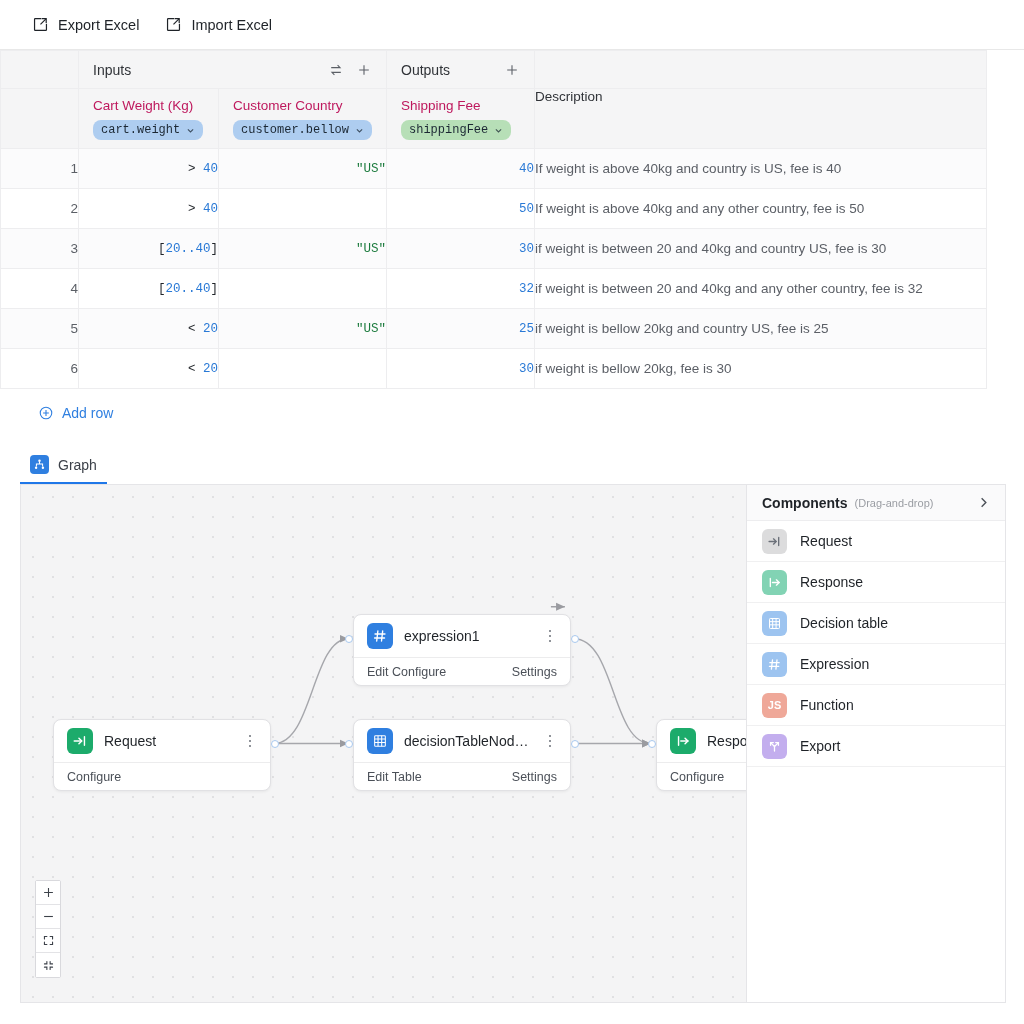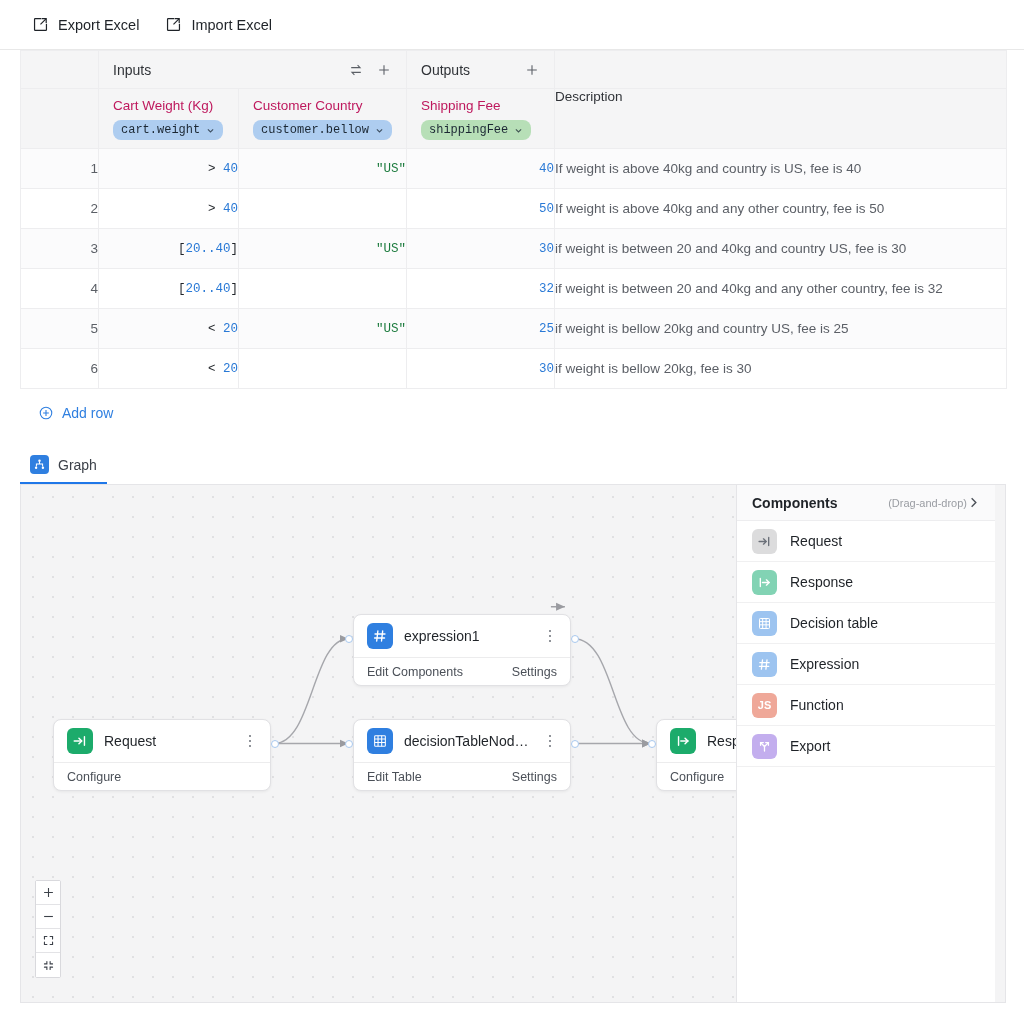--- a/index.html
+++ b/index.html
@@ -30,21 +30,20 @@
     font-family:"Liberation Sans", sans-serif;
     padding:0;
   }
   .tb-icon{ width:17px; height:17px; display:block; }
 
   
   .dt-wrap{ padding:0; }
   table.dt{
     border-collapse:collapse;
     width:986px;
-    margin-left:20px;
     table-layout:fixed;
     font-size:13.5px;
   }
   table.dt col.c-num   { width:78px; }
   table.dt col.c-w     { width:140px; }
   table.dt col.c-c     { width:168px; }
   table.dt col.c-f     { width:148px; }
   table.dt col.c-d     { width:452px; }
 
   .dt th, .dt td{
@@ -214,25 +213,24 @@
   .zoomctl button{
     display:flex; align-items:center; justify-content:center;
     width:100%; height:24px; background:#fff; border:none;
     border-bottom:1px solid #e3e3e6; cursor:pointer; padding:0;
   }
   .zoomctl button:last-child{ border-bottom:none; }
   .zoomctl svg{ width:13px; height:13px; display:block; color:#3c4149; }
 
   
   .comp{
-    position:absolute; top:0; right:10px;
+    position:absolute; top:0; right:0;
     width:259px; height:100%;
     background:#fff; border-left:1px solid #e5e5e8;
     z-index:5;
-    text-align:right;
   }
   .comp-head{
     display:flex; align-items:center;
     height:36px; padding:0 15px;
     background:#fafafb;
     border-bottom:1px solid #ededef;
   }
   .comp-head b{ font-size:14px; font-weight:700; color:#1f2328; }
   .comp-hint{ font-size:11px; color:#9a9da3; margin-left:7px; flex:1; }
   .comp-chev{ width:13px; height:13px; display:block; color:#4b5058; cursor:pointer; }
@@ -478,21 +476,21 @@
         </svg>
       </span>
       <span class="node-title">expression1</span>
       <span class="kebab">
           <i></i>
           <i></i>
           <i></i>
         </span>
     </div>
     <div class="node-foot">
-      <span>Edit Components</span>
+      <span>Edit Configure</span>
       <span>Settings</span>
     </div>
   </div>
   <div class="port" style="left:324px; top:150px;"></div>
   <div class="port" style="left:550px; top:150px;"></div>
 
   <div class="node" style="left:332px; top:234px; width:218px;">
     <div class="node-head">
       <span class="node-ico" style="background:#2f7fe0;">
         <svg viewBox="0 0 18 18" fill="none" stroke="#ffffff" stroke-width="1.2">

